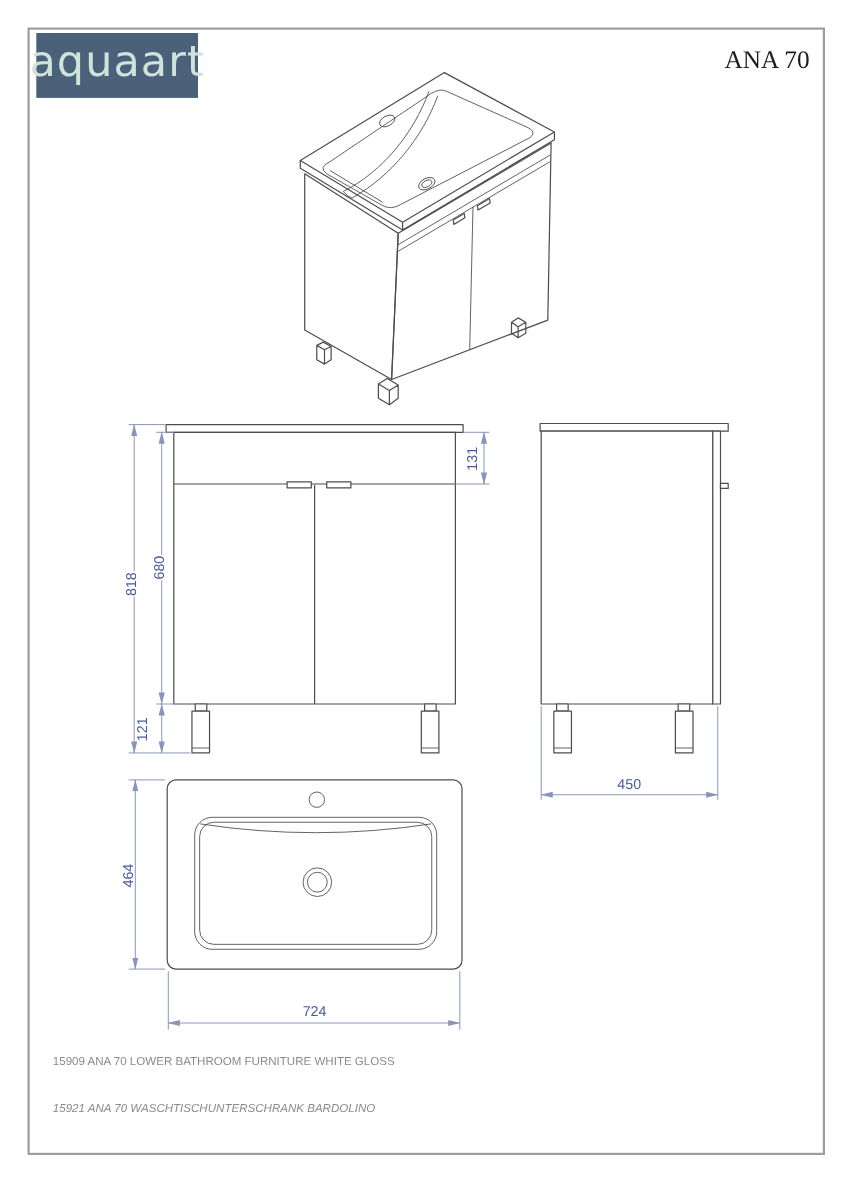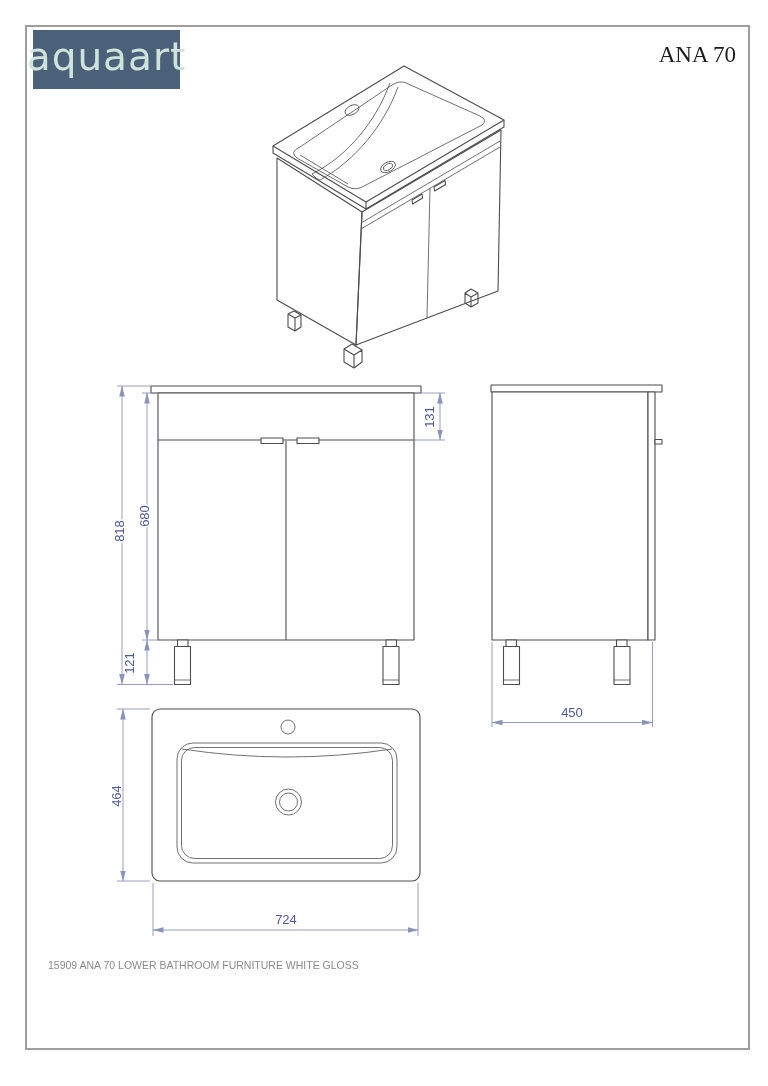--- a/index.html
+++ b/index.html
@@ -172,14 +172,15 @@
     <text class="dimtxt" x="286" y="924" text-anchor="middle">724</text>
   </g>
 </svg>
 
 <div class="footer">
   <p>
     <span>15909 ANA 70 LOWER BATHROOM FURNITURE WHITE GLOSS</span><br>
   </p>
   <p>
     <br>
+    <span class="de">15921 ANA 70 WASCHTISCHUNTERSCHRANK BARDOLINO</span>
   </p>
 </div>
 
 </body></html>

